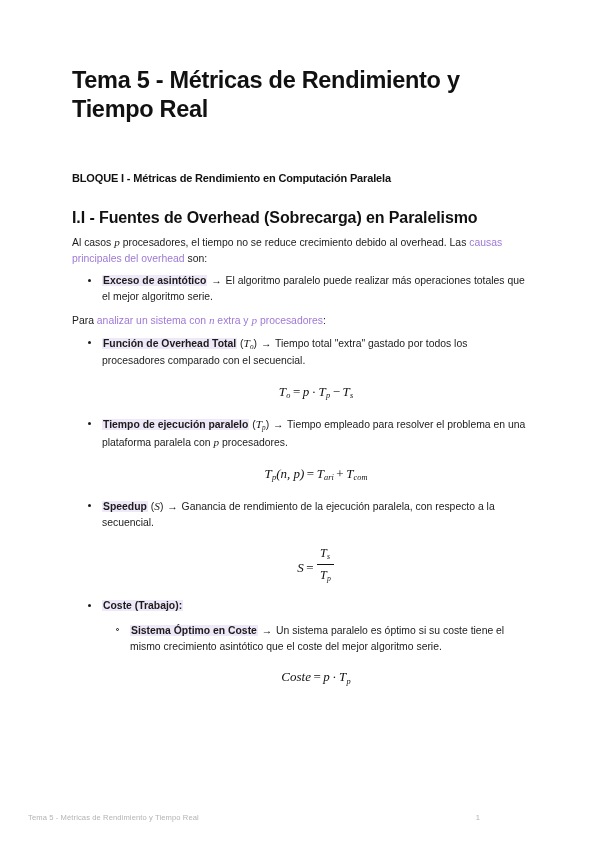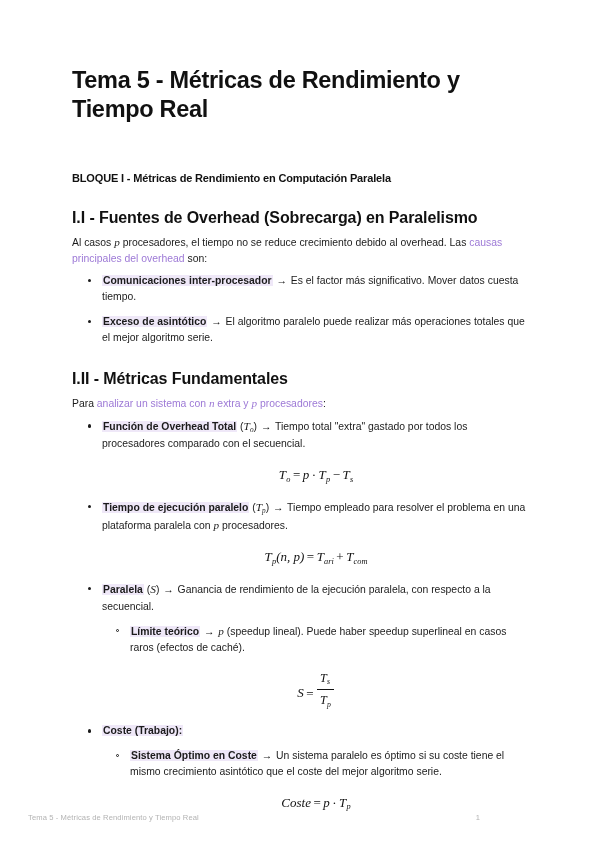--- a/index.html
+++ b/index.html
@@ -226,48 +226,43 @@
 
     <h1 class="doc-title">Tema 5 - Métricas de Rendimiento y Tiempo Real</h1>
 
     <h2 class="h2">BLOQUE I - Métricas de Rendimiento en Computación Paralela</h2>
 
     <h3 class="h3">I.I - Fuentes de Overhead (Sobrecarga) en Paralelismo</h3>
 
     <p class="para"><span>Al casos </span><span class="mathvar">p</span><span> procesadores, el tiempo no se reduce crecimiento debido al </span><span class="ital">overhead</span><span>. Las </span><span class="purple">causas principales del overhead</span><span> son:</span></p>
 
     <ul class="lvl1">
-      <li><span class="hl">Comunicaciones inter-procesador</span> <span class="arrow">→</span><span> Es el factor más significativo. Mover datos cuesta tiempo.</span></li>
       <li><span class="hl">Exceso de asintótico</span> <span class="arrow">→</span><span> El algoritmo paralelo puede realizar más operaciones totales que el mejor algoritmo serie.</span></li>
     </ul>
 
-    <h3 class="h3">I.II - Métricas Fundamentales</h3>
 
     <p class="para"><span>Para </span><span class="purple">analizar un sistema con </span><span class="mathvar purple">n</span><span class="purple"> extra y </span><span class="mathvar purple">p</span><span class="purple"> procesadores</span><span>:</span></p>
 
     <ul class="lvl1">
 
       <li>
         <span class="hl">Función de Overhead Total</span><span> (</span><span class="math-inline"><span>T</span><sub>o</sub></span><span>) </span><span class="arrow">→</span><span> Tiempo total "extra" gastado por todos los procesadores comparado con el secuencial.</span>
 
         <div class="mathblock"><span class="mi">T</span><sub>o</sub><span class="mo">=</span><span class="mi">p</span><span class="mo">·</span><span class="mi">T</span><sub>p</sub><span class="mo">−</span><span class="mi">T</span><sub>s</sub></div>
       </li>
 
       <li>
         <span class="hl">Tiempo de ejecución paralelo</span><span> (</span><span class="math-inline"><span>T</span><sub>p</sub></span><span>) </span><span class="arrow">→</span><span> Tiempo empleado para resolver el problema en una plataforma paralela con </span><span class="mathvar">p</span><span> procesadores.</span>
 
         <div class="mathblock"><span class="mi">T</span><sub>p</sub><span class="mi">(n, p)</span><span class="mo">=</span><span class="mi">T</span><sub>ari</sub><span class="mo">+</span><span class="mi">T</span><sub>com</sub></div>
       </li>
 
       <li>
-        <span class="hl">Paralela</span><span> (</span><span class="math-inline">S</span><span>) </span><span class="arrow">→</span><span> Ganancia de rendimiento de la ejecución paralela, con respecto a la secuencial.</span>
-
-        <ul class="lvl2">
-          <li><span class="hl">Límite teórico</span> <span class="arrow">→</span> <span class="mathvar">p</span><span> (speedup lineal). Puede haber speedup superlineal en casos raros (efectos de caché).</span></li>
-        </ul>
+        <span class="hl">Speedup</span><span> (</span><span class="math-inline">S</span><span>) </span><span class="arrow">→</span><span> Ganancia de rendimiento de la ejecución paralela, con respecto a la secuencial.</span>
+
 
         <div class="mathblock"><span class="mi">S</span><span class="mo">=</span><span class="frac"><span class="num"><span class="mi">T</span><sub>s</sub></span><span class="den"><span class="mi">T</span><sub>p</sub></span></span></div>
       </li>
 
       <li>
         <span class="hl">Coste (Trabajo):</span>
 
         <ul class="lvl2">
           <li><span class="hl">Sistema Óptimo en Coste</span> <span class="arrow">→</span><span> Un sistema paralelo es óptimo si su coste tiene el mismo crecimiento asintótico que el coste del mejor algoritmo serie.</span></li>
         </ul>

